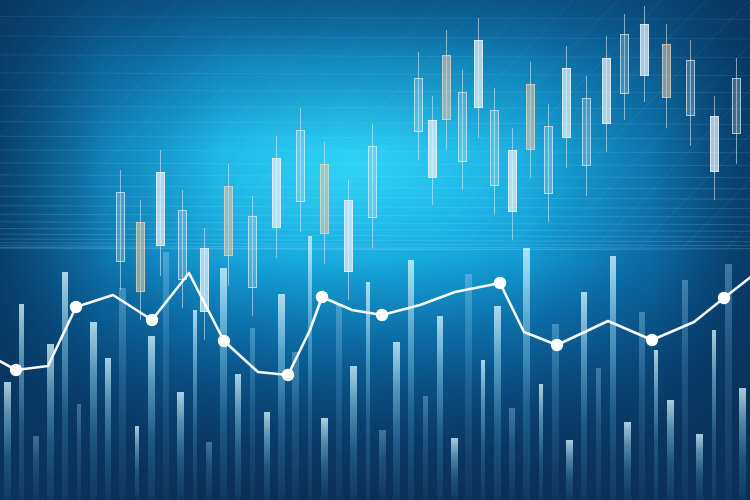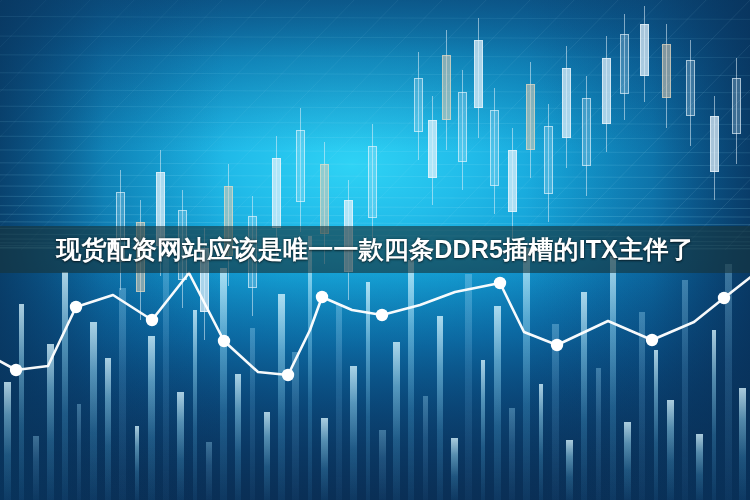--- a/index.html
+++ b/index.html
@@ -331,17 +331,14 @@
         <circle cx="288" cy="375" r="6.2" fill="#ffffff"></circle>
         <circle cx="322" cy="297" r="6.2" fill="#ffffff"></circle>
         <circle cx="382" cy="315" r="6.2" fill="#ffffff"></circle>
         <circle cx="500" cy="283" r="6.2" fill="#ffffff"></circle>
         <circle cx="557" cy="345" r="6.2" fill="#ffffff"></circle>
         <circle cx="652" cy="340" r="6.2" fill="#ffffff"></circle>
         <circle cx="724" cy="298" r="6.2" fill="#ffffff"></circle>
       </g>
   </svg>
 
-  <div id="headline-band" style="top: 226px; height: 47px; background: rgba(22, 52, 58, 0.62);">
-    <span id="headline-text" style="font-size: 25px;">现货配资网站应该是唯一一款四条DDR5插槽的ITX主伴了</span>
-  </div>
 
 </div>
 
 </body></html>

